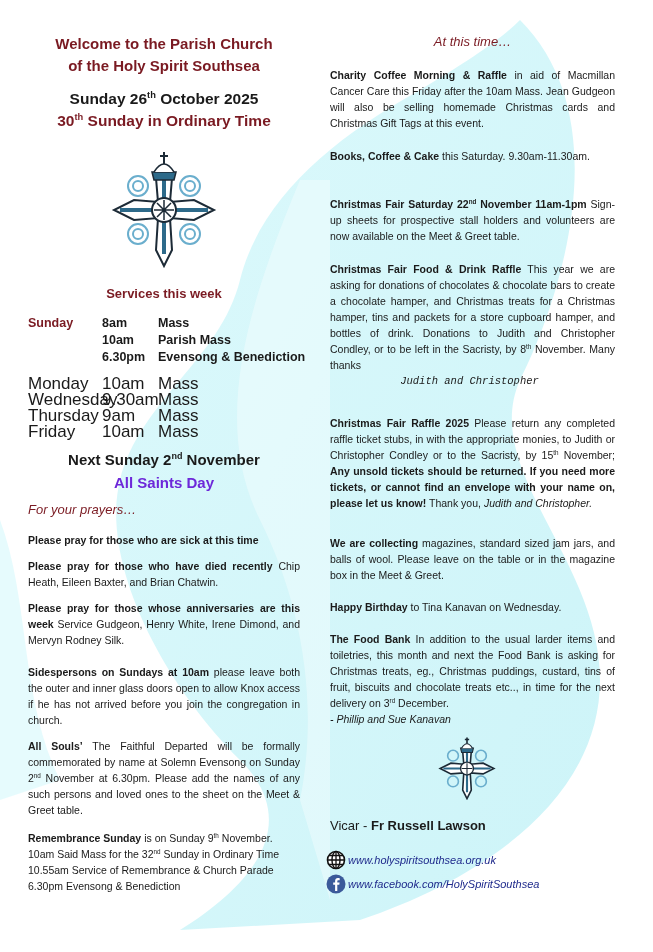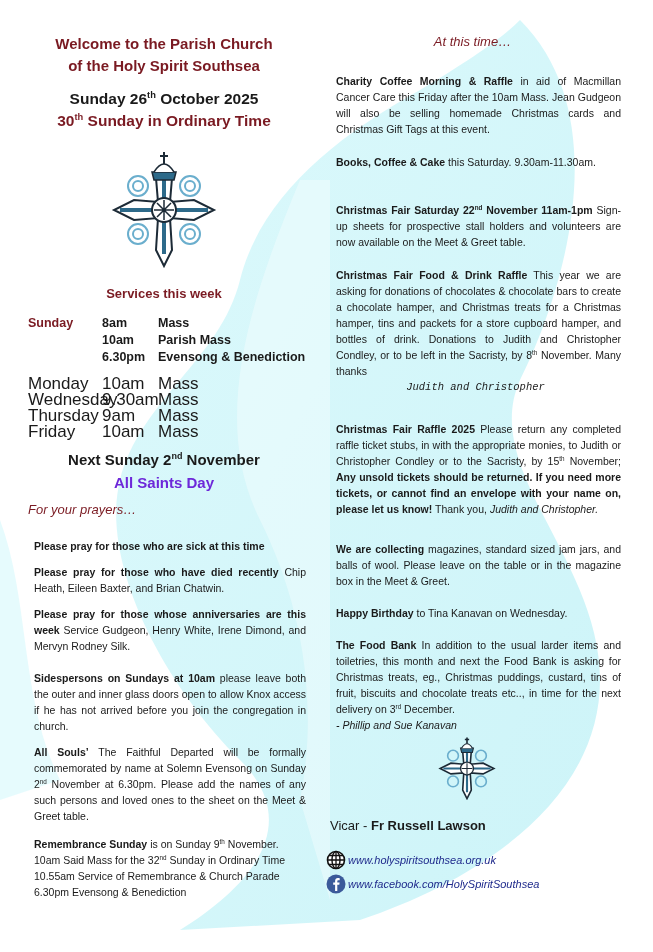--- a/index.html
+++ b/index.html
@@ -20,21 +20,21 @@
   .svc-title { position:absolute; top:286px; left:0; width:272px; font-weight:bold; font-size:13px; }
   .svc { position:absolute; left:0; width:300px; font-size:12px; }
   .svc .row { position:relative; height:17px; }
   .svc .row span { position:absolute; top:0; }
   .svc .d { left:0; } .svc .t { left:74px; } .svc .s { left:130px; }
   .svc.sun { top:316px; font-weight:bold; font-size:12.5px; }
   .svc.wk { top:374px; font-size:17px; }
   .svc.wk .row { height:16px; }
   .next { position:absolute; top:448px; left:0; width:272px; font-weight:bold; font-size:15px; line-height:23px; }
   .sec-h { font-style:italic; font-size:13px; }
-  .p { font-size:10.5px; line-height:16px; margin:6px; }
+  .p { font-size:10.5px; line-height:16px; margin:0; }
   .blk { position:absolute; left:0; width:272px; }
   .b { font-weight:bold; }
   .i { font-style:italic; }
   .r-blk { position:absolute; left:0; width:285px; }
   .icon-row { position:absolute; left:-4px; display:flex; align-items:center; gap:2px; font-size:11px; font-style:italic; color:#1f2a8c; }
   .link { color:#1f2a8c; }
 </style>
 </head>
 <body>
 

